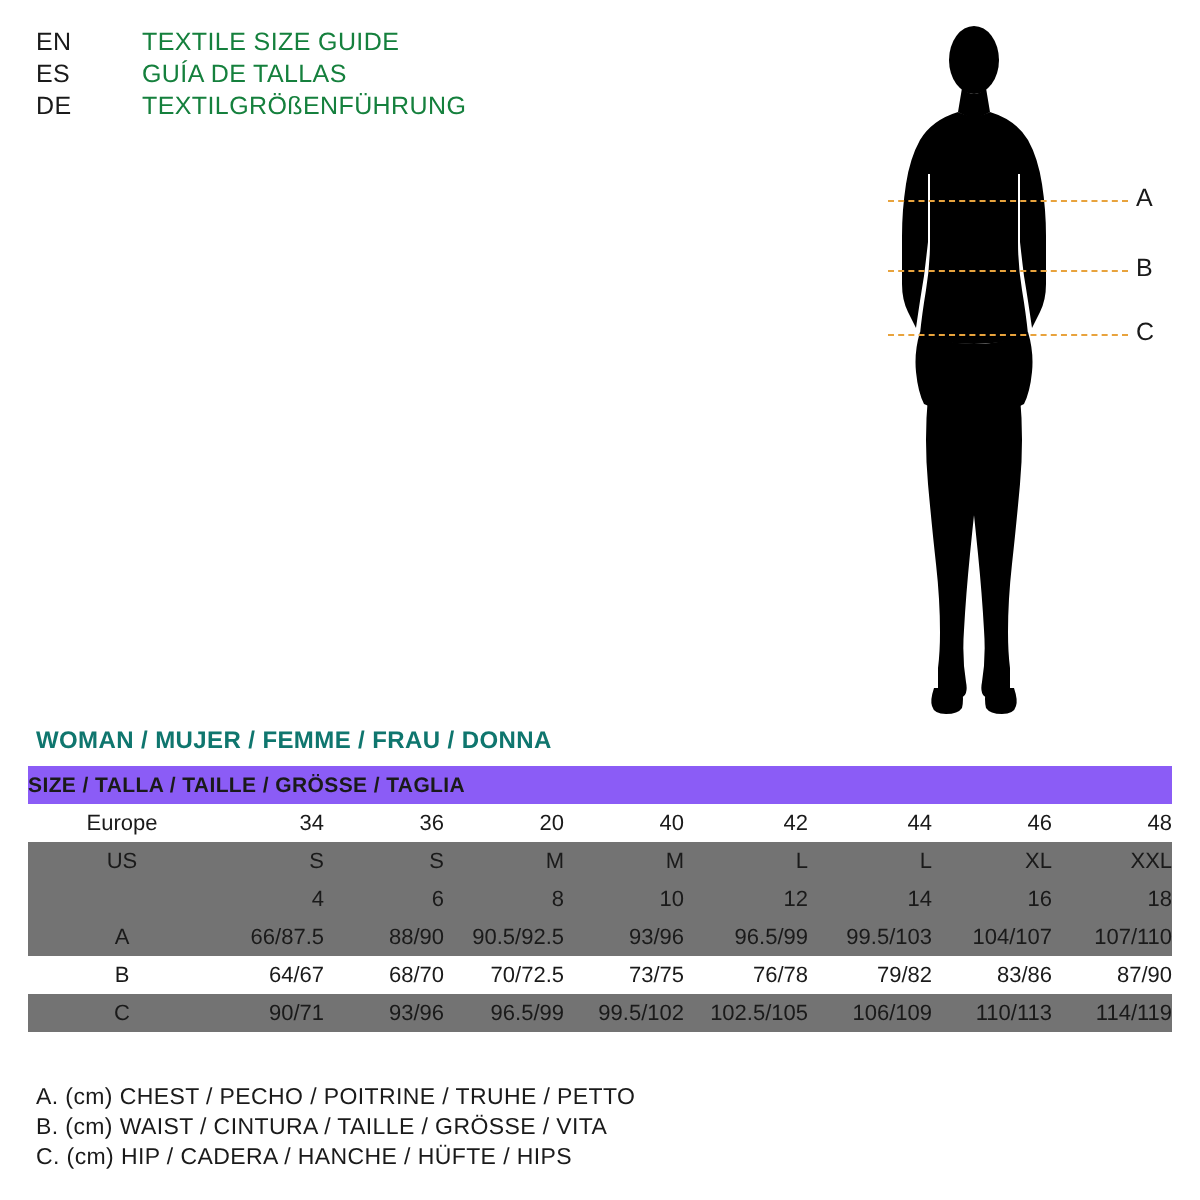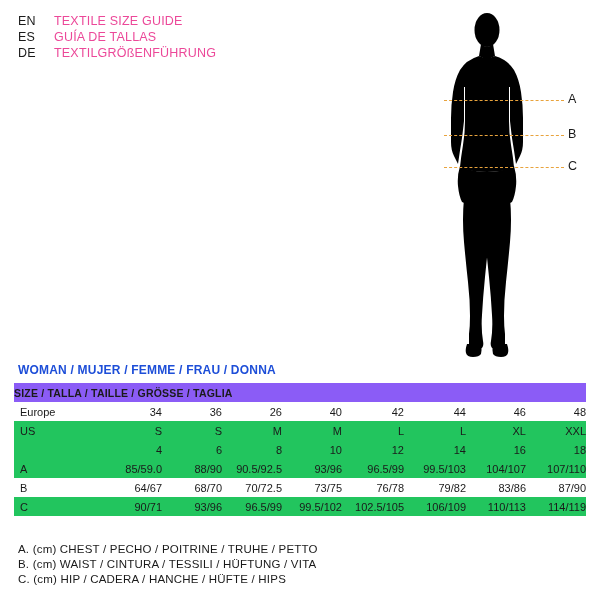--- a/index.html
+++ b/index.html
@@ -20,31 +20,32 @@
   .lang-block {
     position: absolute;
     top: 14px;
     left: 18px;
     width: 300px;
   }
   .lang-row {
     display: flex;
     align-items: center;
     margin-bottom: 2px;
+    gap: 17px;
   }
   .lang-code {
     width: 36px;
     font-size: 12.5px;
     letter-spacing: 0.2px;
     color: #1a1a1a;
   }
   .lang-text {
     font-size: 12.5px;
     letter-spacing: 0.2px;
-    color: #ec4899;
+    color: #15803d;
     white-space: nowrap;
   }
 
   
   .figure-wrap {
     position: absolute;
     top: 0;
     left: 400px;
     width: 200px;
     height: 375px;
@@ -66,21 +67,21 @@
   }
 
   
   .woman-title {
     position: absolute;
     left: 18px;
     top: 363px;
     font-size: 12px;
     font-weight: bold;
     letter-spacing: 0.2px;
-    color: #1d4ed8;
+    color: #0f766e;
   }
 
   .table-wrap {
     position: absolute;
     left: 14px;
     top: 383px;
     width: 572px;
   }
   table.size-table {
     border-collapse: collapse;
@@ -94,25 +95,25 @@
     color: #1a1a1a;
   }
   .row-head td {
     background: #8b5cf6;
     font-weight: bold;
     font-size: 10.5px;
     letter-spacing: 0.2px;
     padding-left: 6px;
     height: 17px;
   }
-  .row-shade td { background: #22c55e; }
+  .row-shade td { background: #737373; }
   .row-plain td { background: #ffffff; }
   .col-label {
     padding-left: 6px !important;
-    text-align: left;
+    text-align: center;
     width: 88px;
   }
   .cell { text-align: right; }
 
   
   .legend {
     position: absolute;
     left: 18px;
     top: 543px;
     width: 560px;
@@ -248,21 +249,21 @@
     </colgroup>
     <tbody>
       <tr class="row-head">
         <td colspan="9">SIZE / TALLA / TAILLE / GRÖSSE / TAGLIA</td>
       </tr>
 
       <tr class="row-plain">
         <td class="col-label">Europe</td>
         <td class="cell">34</td>
         <td class="cell">36</td>
-        <td class="cell">26</td>
+        <td class="cell">20</td>
         <td class="cell">40</td>
         <td class="cell">42</td>
         <td class="cell">44</td>
         <td class="cell">46</td>
         <td class="cell">48</td>
       </tr>
 
       <tr class="row-shade">
         <td class="col-label">US</td>
         <td class="cell">S</td>
@@ -283,21 +284,21 @@
         <td class="cell">10</td>
         <td class="cell">12</td>
         <td class="cell">14</td>
         <td class="cell">16</td>
         <td class="cell">18</td>
       </tr>
 
 
       <tr class="row-shade">
         <td class="col-label">A</td>
-        <td class="cell">85/59.0</td>
+        <td class="cell">66/87.5</td>
         <td class="cell">88/90</td>
         <td class="cell">90.5/92.5</td>
         <td class="cell">93/96</td>
         <td class="cell">96.5/99</td>
         <td class="cell">99.5/103</td>
         <td class="cell">104/107</td>
         <td class="cell">107/110</td>
       </tr>
 
       <tr class="row-plain">
@@ -322,15 +323,15 @@
         <td class="cell">106/109</td>
         <td class="cell">110/113</td>
         <td class="cell">114/119</td>
       </tr>
     </tbody>
   </table>
 </div>
 
 <div class="legend">
   <div class="legend-row">A. (cm) CHEST / PECHO / POITRINE / TRUHE / PETTO</div>
-  <div class="legend-row">B. (cm) WAIST / CINTURA / TESSILI / HÜFTUNG / VITA</div>
+  <div class="legend-row">B. (cm) WAIST / CINTURA / TAILLE / GRÖSSE / VITA</div>
   <div class="legend-row">C. (cm) HIP / CADERA / HANCHE / HÜFTE / HIPS</div>
 </div>
 
 </body></html>

